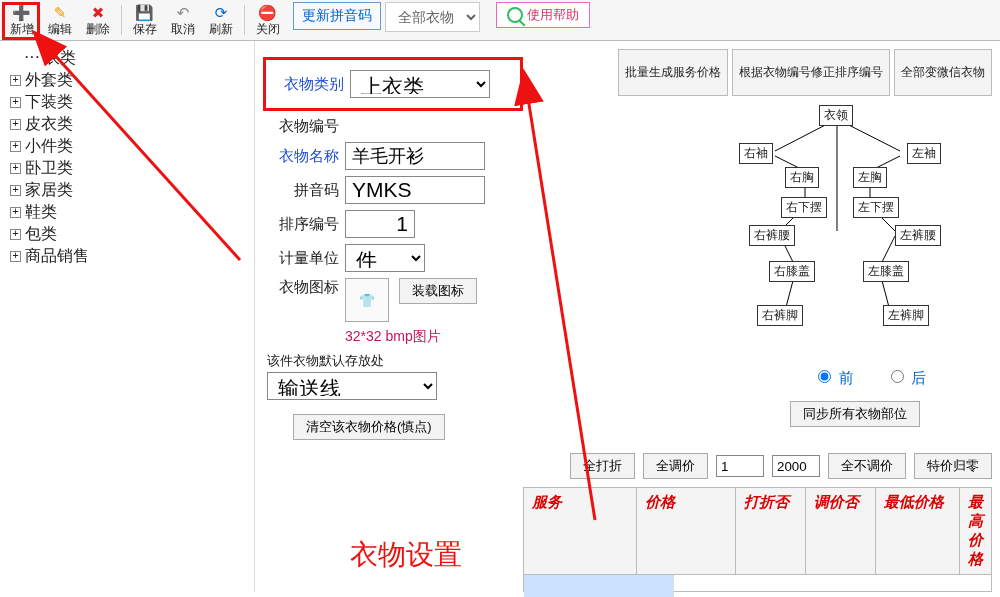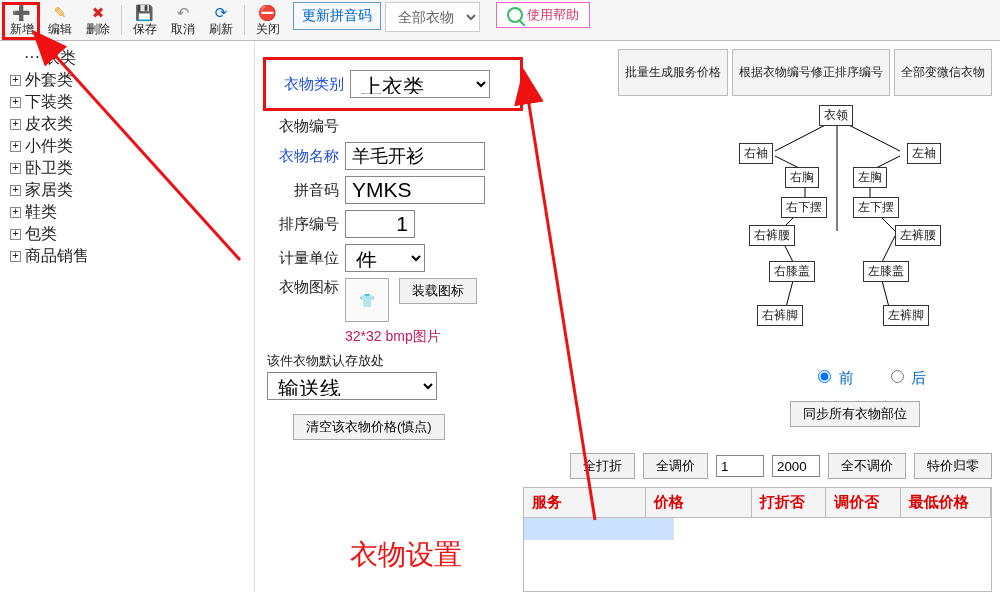--- a/index.html
+++ b/index.html
@@ -32,21 +32,21 @@
   .gray-btn { border:1px solid #aaa; background:#f3f3f3; padding:3px 12px; cursor:pointer; font-size:13px;}
   .diagram { position:absolute; top:60px; right:10px; width:305px; height:260px; }
   .diagram svg line { stroke:#000; stroke-width:1; }
   .part-box { position:absolute; border:1px solid #333; background:#fff; padding:1px 4px; font-size:12px; white-space:nowrap; cursor:pointer;}
   .radio-row { position:absolute; top:326px; right:60px; font-size:15px;}
   .radio-row label { margin:0 14px; cursor:pointer;}
   .sync-btn { position:absolute; top:360px; right:80px; }
   .price-row { position:absolute; top:412px; left:268px; right:8px; display:flex; align-items:center; gap:8px;}
   .num-in { width:48px; border:1px solid #888; padding:2px 4px; height:22px;}
   .table-wrap { position:absolute; top:446px; left:268px; right:8px; bottom:0; border:1px solid #bbb;}
-  .tbl-head { display:flex; background:#f4f4f4; border-bottom:1px solid #bbb;}
+  .tbl-head { display:flex; background:#f4f4f4; border-bottom:1px solid #bbb;font-style:italic;}
   .tbl-head div { padding:5px 8px; font-size:15px; color:#d00; font-weight:bold; border-right:1px solid #bbb; font-family:SimSun,serif;}
   .col-service{width:150px;} .col-price{width:130px;} .col-discount{width:90px;} .col-adjust{width:90px;} .col-min{width:110px;} .col-max{flex:1;border-right:none!important;}
   .tbl-body { display:flex; }
   .tbl-body .cell-sel { width:150px; height:22px; background:#cce0ff; border-right:1px solid #ddd;}
   .big-anno { position:absolute; top:536px; left:350px; color:#e11; font-size:28px; font-family:SimSun,serif;}
   .arrow-svg { position:absolute; pointer-events:none; }
   .help-btn { display:flex; align-items:center; gap:4px; border:1px solid #e6c; padding:3px 10px; color:#d36; cursor:pointer; background:#fff;}
   .mag-ico { width:16px; height:16px; border:2px solid #3b6; border-radius:50%; position:relative;}
   .mag-ico::after{content:""; position:absolute; width:8px; height:2px; background:#3b6; bottom:-3px; right:-5px; transform:rotate(45deg);}
 </style>
@@ -234,20 +234,21 @@
       <button class="gray-btn">特价归零</button>
     </div>
 
     <div class="table-wrap">
       <div class="tbl-head">
         <div class="col-service">服务</div>
         <div class="col-price">价格</div>
         <div class="col-discount">打折否</div>
         <div class="col-adjust">调价否</div>
         <div class="col-min">最低价格</div>
+        <div class="col-max">最高价格</div>
       </div>
       <div class="tbl-body">
         <div class="cell-sel"></div>
       </div>
     </div>
 
   </div>
 </div>
 
 <svg class="arrow-svg" style="left:0;top:0" width="1000" height="597">

